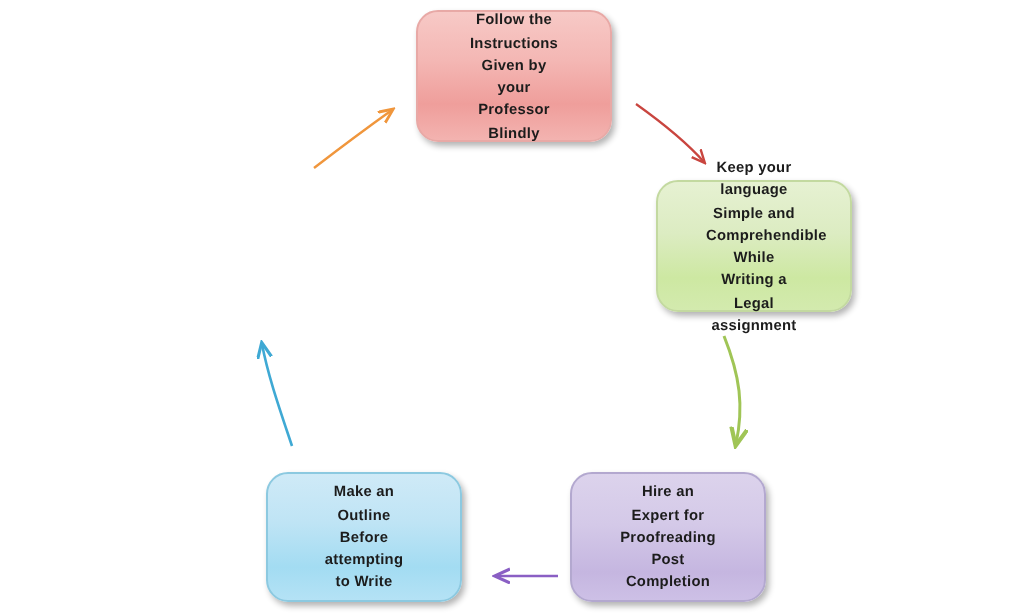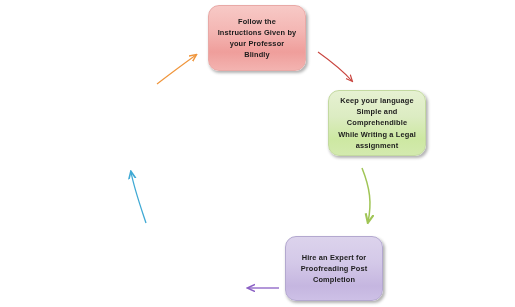--- a/index.html
+++ b/index.html
@@ -25,21 +25,21 @@
     height: 307px;
   }
   .node {
     position: absolute;
     box-sizing: border-box;
     border-radius: 11px;
     display: flex;
     align-items: center;
     justify-content: center;
     text-align: center;
-    padding: 4px 7px;
+    padding: 4px 24px;
     font-size: 7.4px;
     line-height: 1.52;
     font-weight: bold;
     color: #1c1c1c;
     letter-spacing: 0.02em;
     box-shadow: 1.5px 2px 3px rgba(0,0,0,0.30);
   }
   .node .label {
     display: block;
     width: 100%;
@@ -116,15 +116,18 @@
   </div>
 
   <div class="node" id="node-keep-language">
     <span class="label">Keep your language Simple and Comprehendible While Writing a Legal assignment</span>
   </div>
 
   <div class="node" id="node-hire-expert">
     <span class="label">Hire an Expert for Proofreading Post Completion</span>
   </div>
 
+  <div class="node" id="node-make-outline">
+    <span class="label">Make an Outline Before attempting to Write</span>
+  </div>
 
 
 </div>
 
 </body></html>

